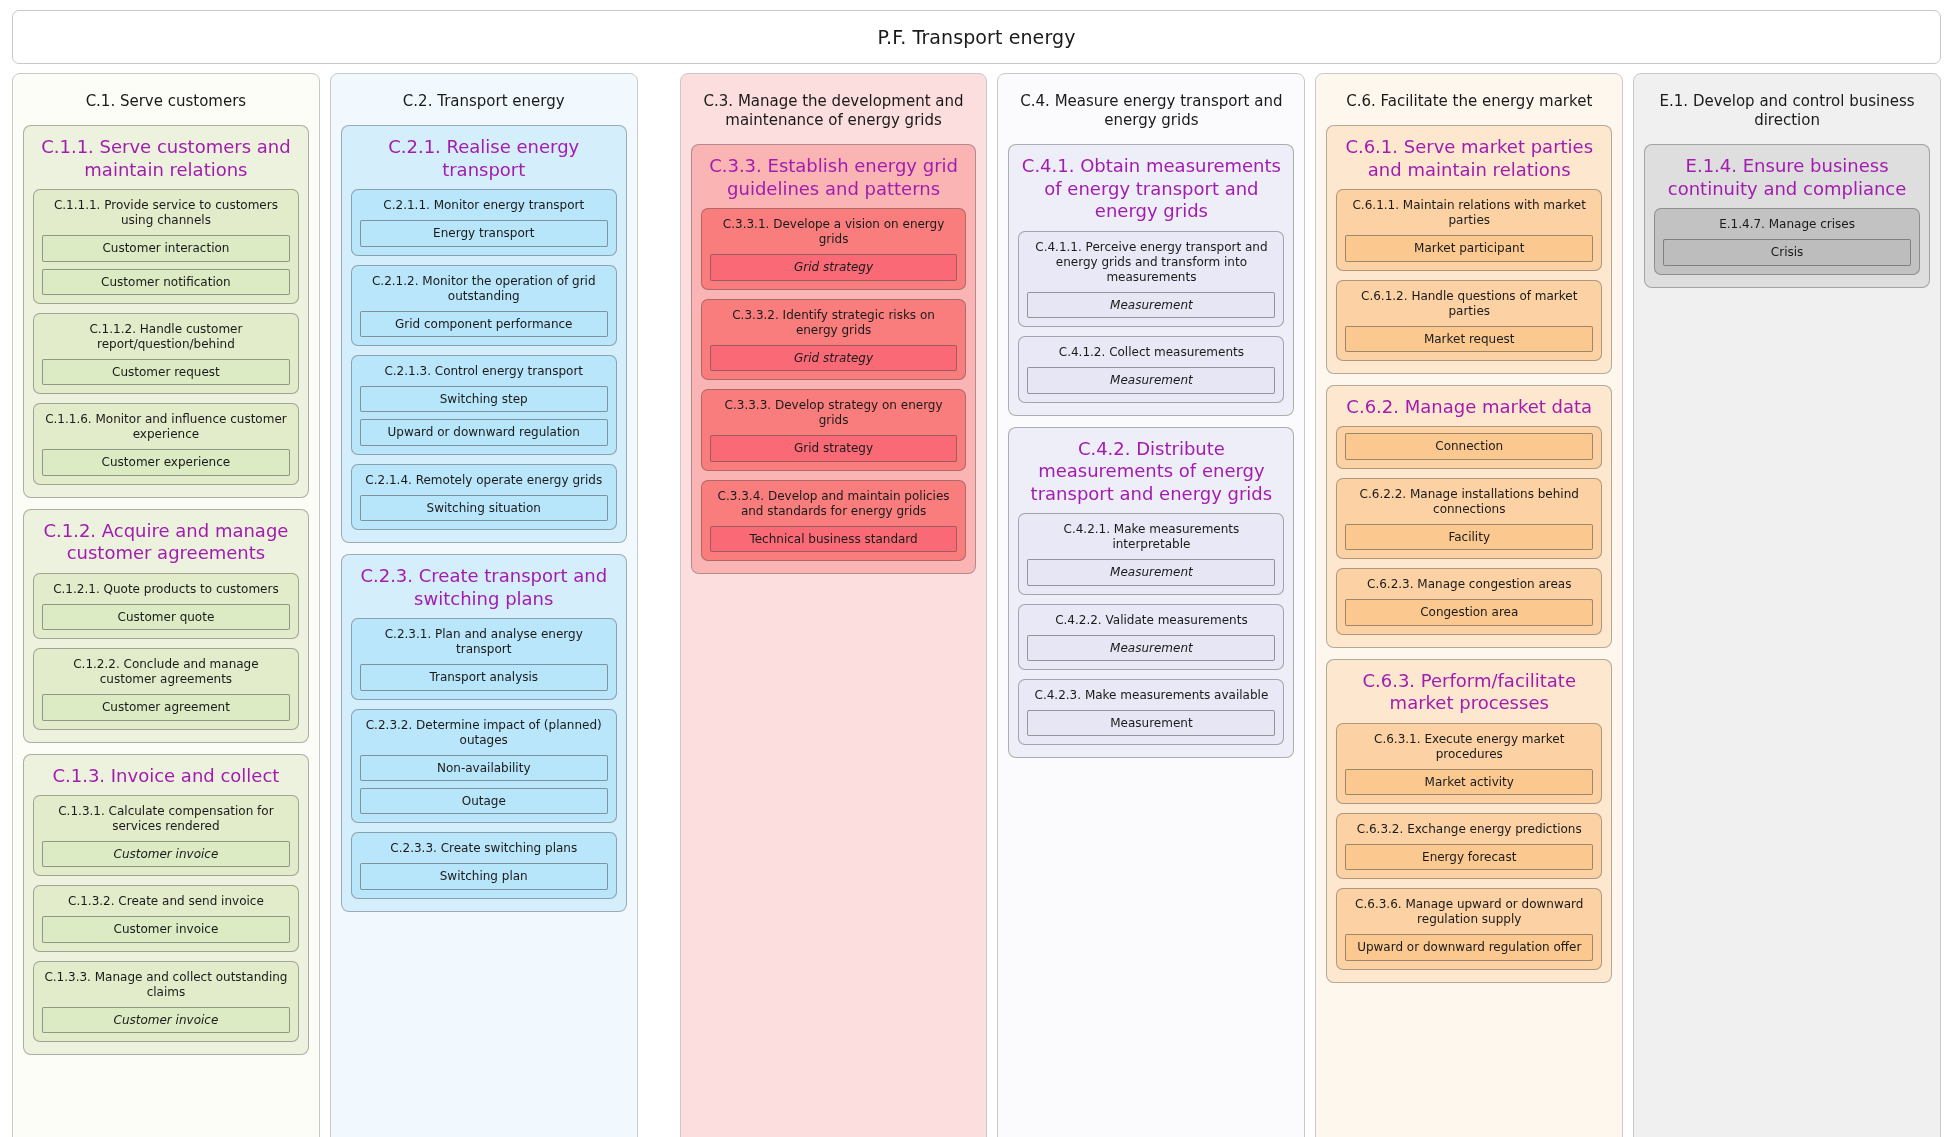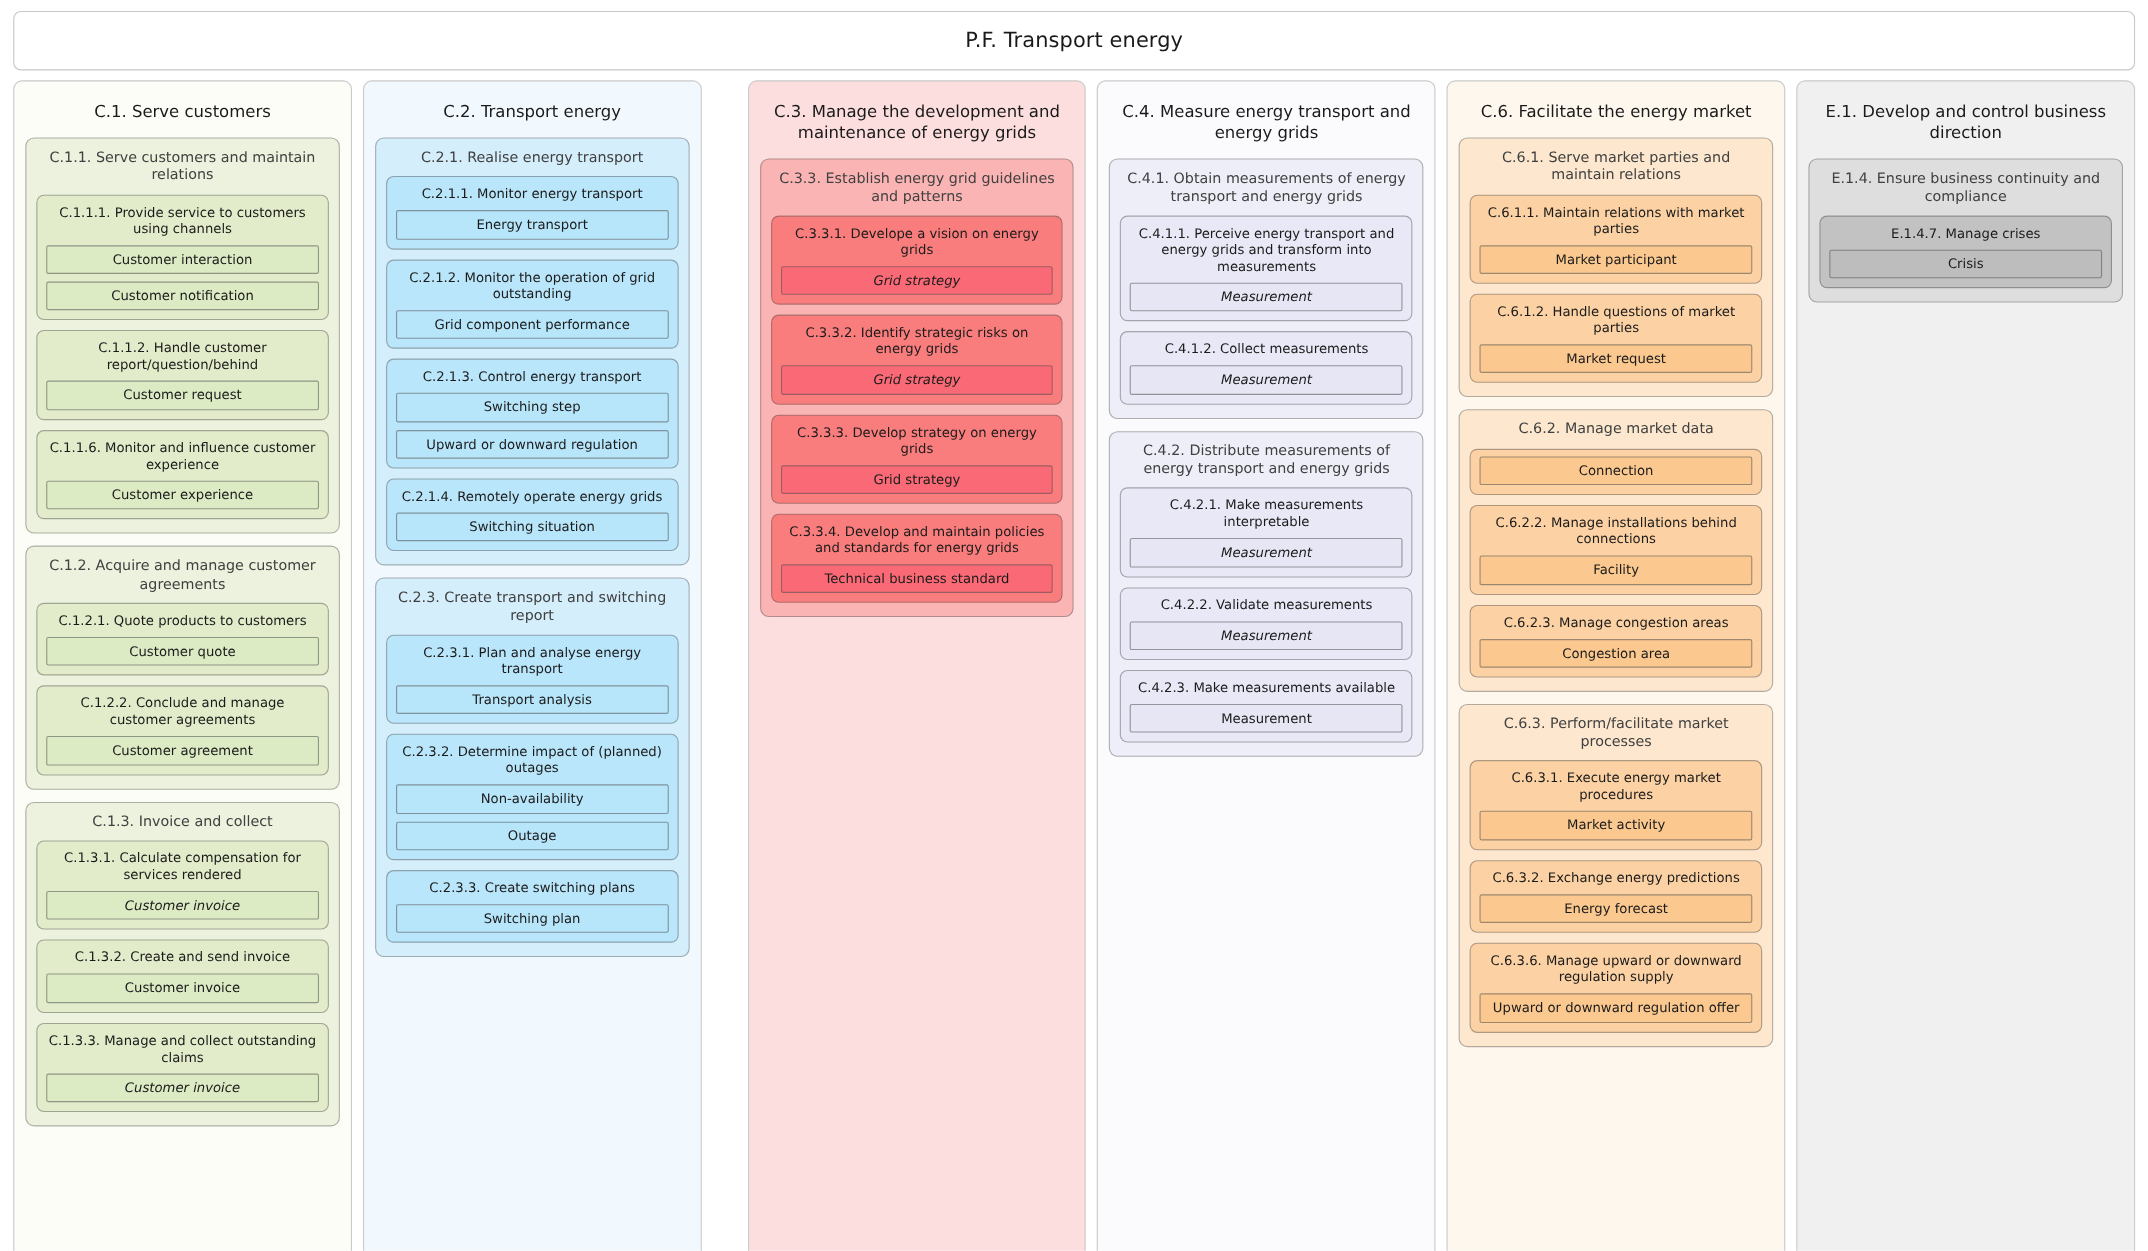--- a/index.html
+++ b/index.html
@@ -67,23 +67,23 @@
 
   
   .group {
     border-radius: 8px;
     border: 1px solid rgba(80,80,80,.42);
     padding: 7px 9px 10px 9px;
     margin-bottom: 11px;
   }
   .group > .group-title {
     text-align: center;
-    font-size: 13px;
+    font-size: 18px;
     line-height: 1.25;
-    color: #404040;
+    color: #a21caf;
     padding: 3px 2px 8px 2px;
   }
 
   
   .item {
     border-radius: 7px;
     border: 1px solid rgba(80,80,80,.45);
     padding: 6px 8px 8px 8px;
     margin-bottom: 9px;
   }
@@ -218,21 +218,21 @@
             <div class="item-title">C.2.1.3. Control energy transport</div>
             <div class="chip">Switching step</div>
             <div class="chip">Upward or downward regulation</div>
           </div>
           <div class="item">
             <div class="item-title">C.2.1.4. Remotely operate energy grids</div>
             <div class="chip">Switching situation</div>
           </div>
         </div>
         <div class="group">
-          <div class="group-title">C.2.3. Create transport and switching report</div>
+          <div class="group-title">C.2.3. Create transport and switching plans</div>
           <div class="item">
             <div class="item-title">C.2.3.1. Plan and analyse energy transport</div>
             <div class="chip">Transport analysis</div>
           </div>
           <div class="item">
             <div class="item-title">C.2.3.2. Determine impact of (planned) outages</div>
             <div class="chip">Non-availability</div>
             <div class="chip">Outage</div>
           </div>
           <div class="item">

